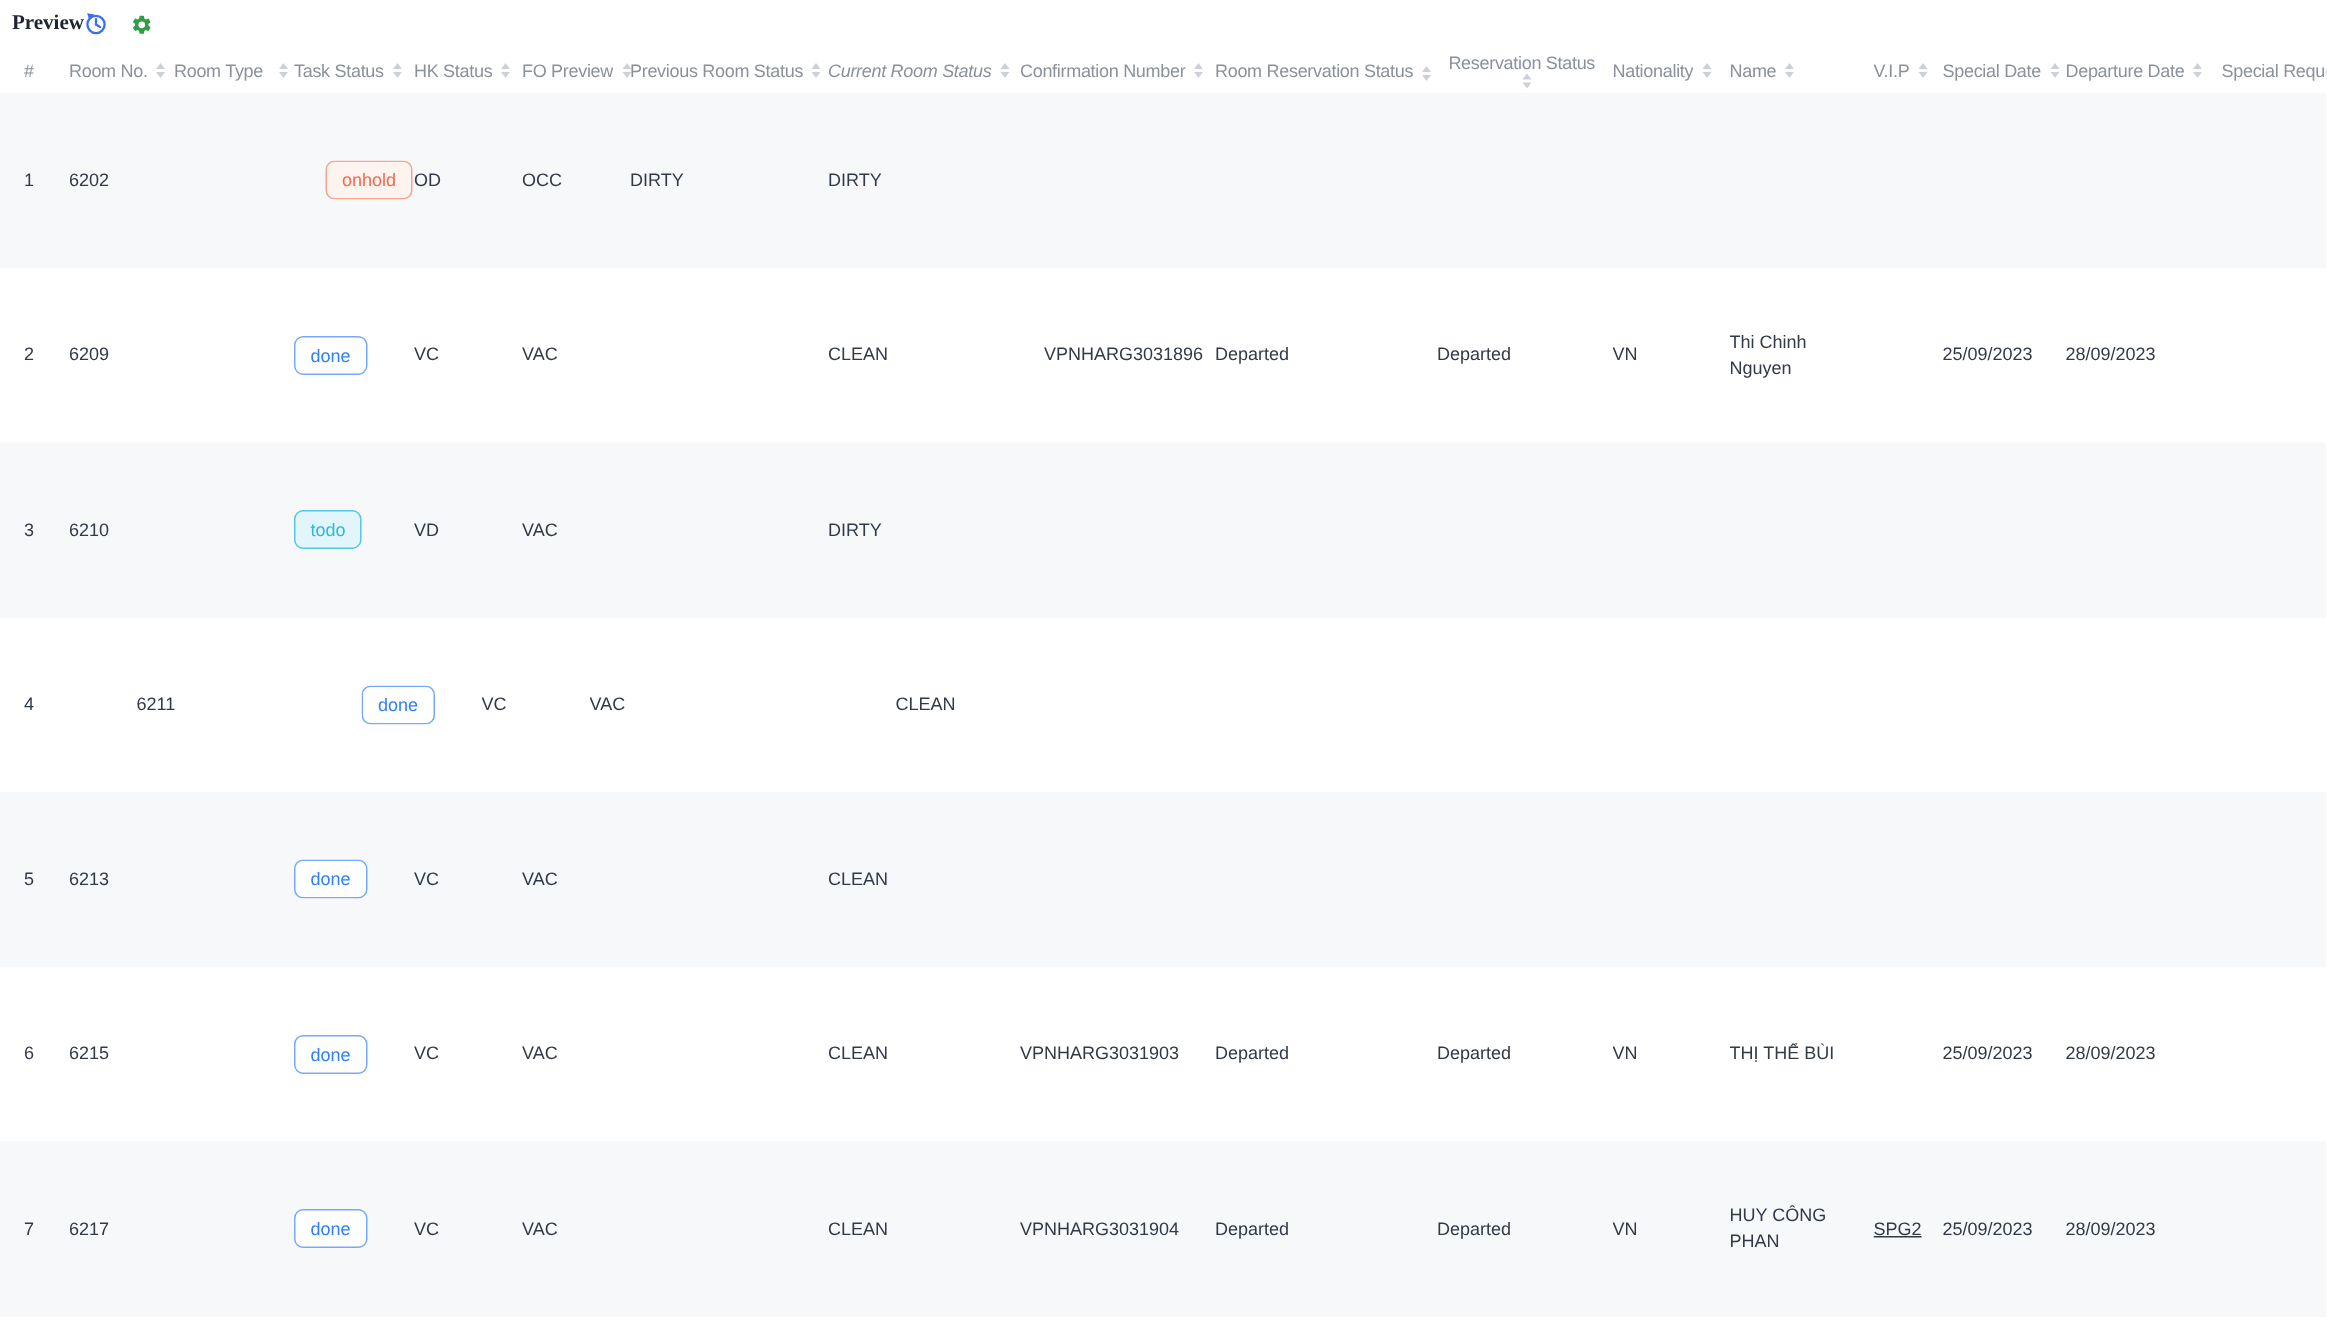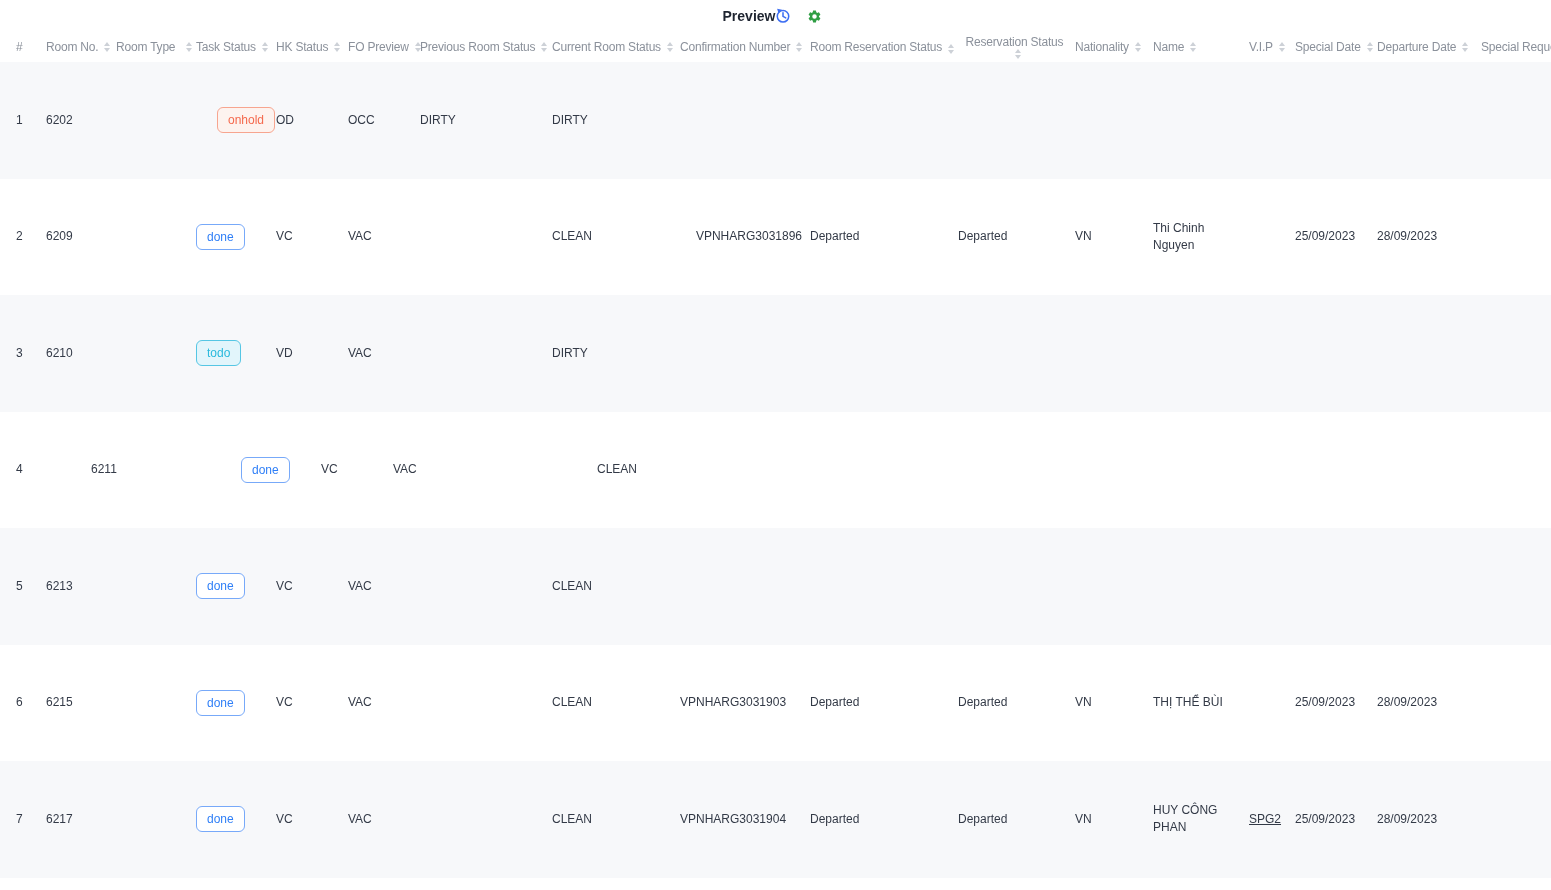--- a/index.html
+++ b/index.html
@@ -6,21 +6,21 @@
     --accent-blue:#3D6EF2;
     --accent-green:#2F9E44;
     --stripe:#F7F8FA;
     --header-text:#8B919B;
     --body-text:#333A47;
   }
   html,body{margin:0;padding:0;background:#fff;}
   body{font-family:"Liberation Sans",sans-serif;color:var(--body-text);}
   .app{width:1551px;height:890px;overflow:hidden;background:#fff;position:relative;}
 
-  .topbar{height:32px;display:flex;align-items:center;justify-content:center;padding:0 14px 0 8px;}
+  .topbar{height:32px;display:flex;align-items:center;justify-content:flex-start;padding:0 14px 0 8px;font-family:Liberation Serif, serif;}
   .title{font-size:14px;font-weight:bold;color:#1E2430;}
   .topbar-icons{display:flex;align-items:center;gap:15px;}
   .icon-btn{width:16px;height:16px;display:flex;align-items:center;justify-content:center;cursor:pointer;}
 
   .thead{display:flex;align-items:center;height:30px;padding-left:16px;background:#fff;}
   .hcell{display:flex;align-items:center;flex:0 0 auto;box-sizing:border-box;
          font-size:12px;color:var(--header-text);letter-spacing:-0.2px;white-space:nowrap;
          padding-right:4px;overflow:visible;}
   .sorter{display:inline-flex;flex-direction:column;gap:2px;margin-left:6px;}
   .caret-up{width:0;height:0;border-left:3.5px solid transparent;border-right:3.5px solid transparent;border-bottom:4px solid #CDD1D7;}
@@ -95,21 +95,21 @@
           <span class="caret-down"></span>
         </span>
       </div>
       <div class="hcell" style="width: 132px;">
         <span>Previous Room Status</span>
         <span class="sorter">
           <span class="caret-up"></span>
           <span class="caret-down"></span>
         </span>
       </div>
-      <div class="hcell" style="width: 128px;">
+      <div class="hcell" style="width: 128px; font-style: italic;">
         <span>Current Room Status</span>
         <span class="sorter">
           <span class="caret-up"></span>
           <span class="caret-down"></span>
         </span>
       </div>
       <div class="hcell" style="width: 130px;">
         <span>Confirmation Number</span>
         <span class="sorter">
           <span class="caret-up"></span>

